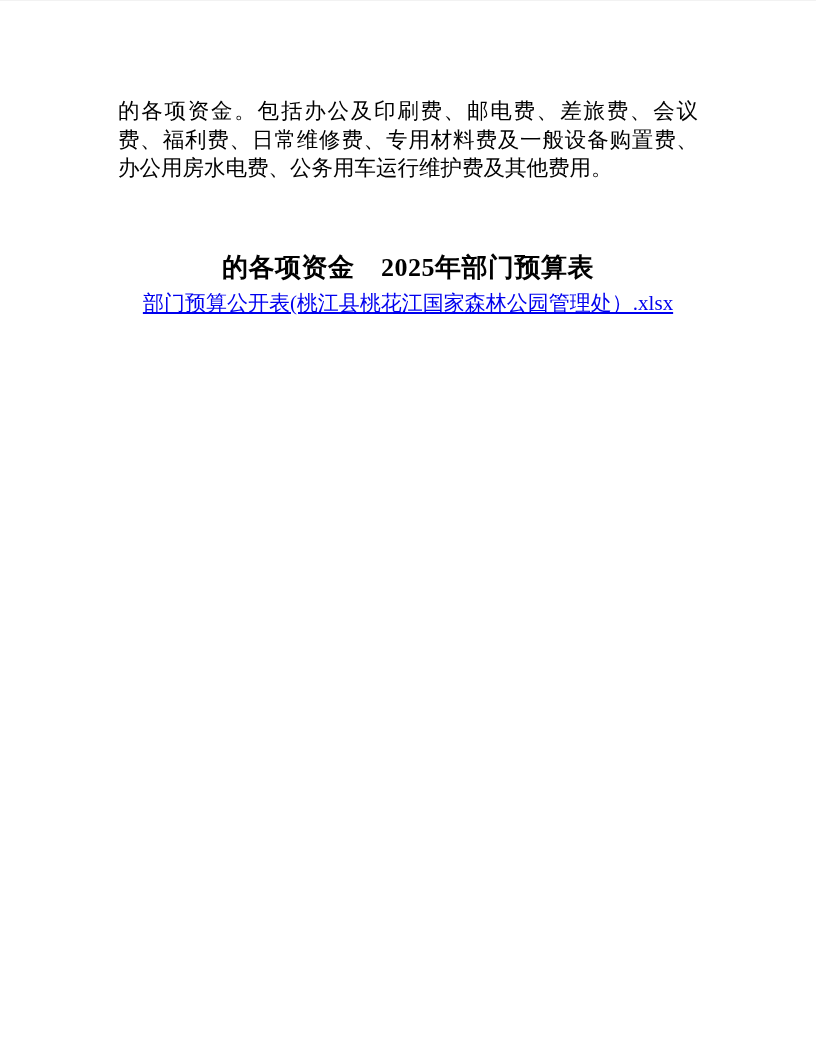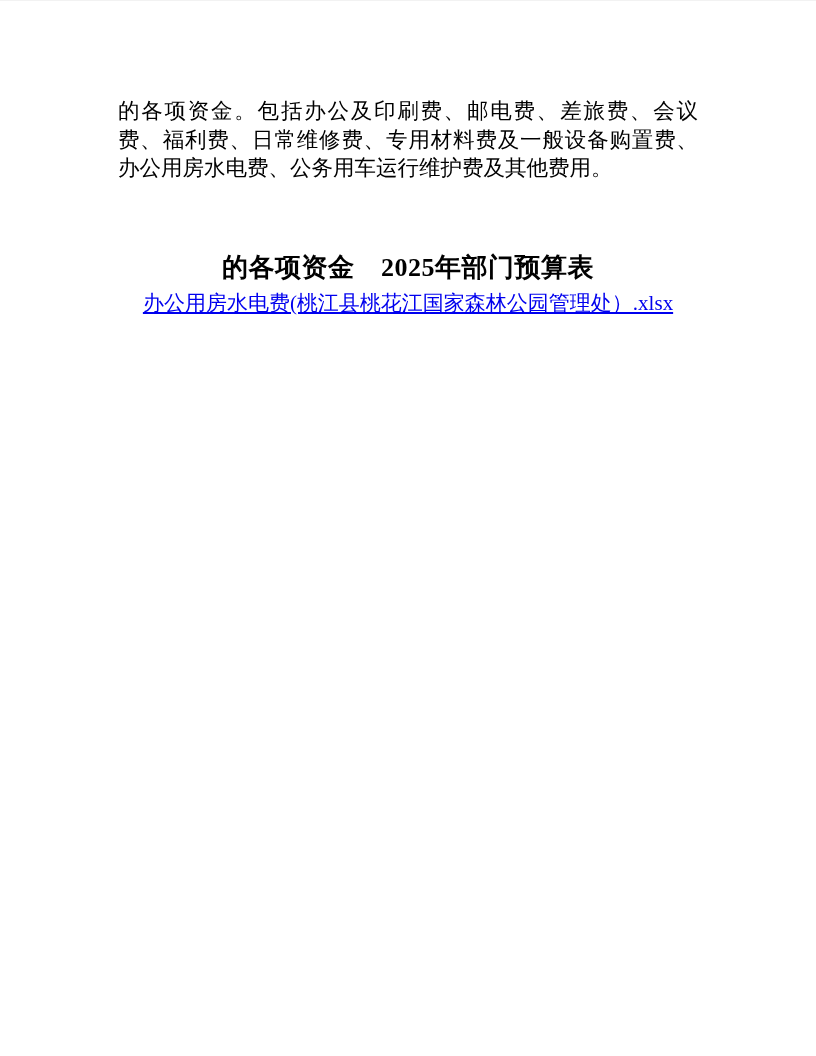--- a/index.html
+++ b/index.html
@@ -65,16 +65,16 @@
 </head>
 <body>
 
 <div class="page">
 
   <p class="body-text">的各项资金。包括办公及印刷费、邮电费、差旅费、会议费、福利费、日常维修费、专用材料费及一般设备购置费、办公用房水电费、公务用车运行维护费及其他费用。</p>
 
   <h1 class="section-heading">的各项资金　2025年部门预算表</h1>
 
   <p class="attachment-line">
-    <a class="xlsx-link">办公用房水电费(桃江县桃花江国家森林公园管理处）.xlsx</a>
+    <a class="xlsx-link">部门预算公开表(桃江县桃花江国家森林公园管理处）.xlsx</a>
   </p>
 
 </div>
 
 </body></html>

